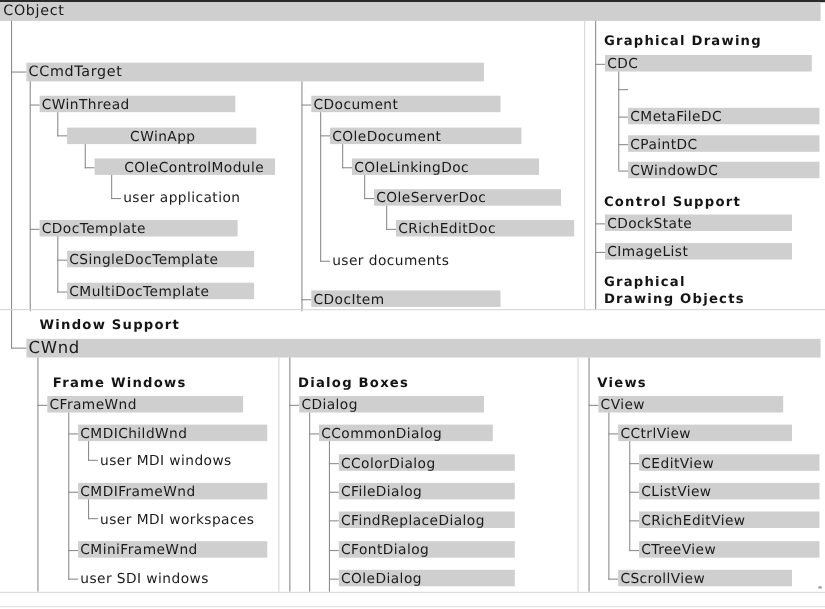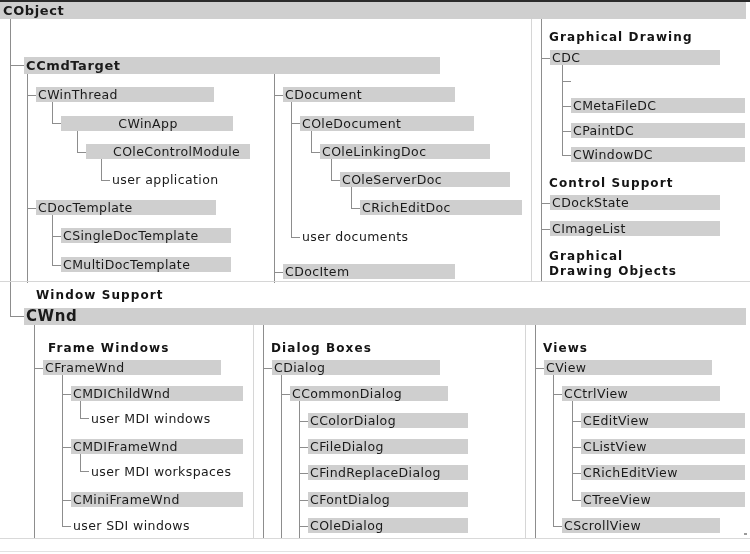--- a/index.html
+++ b/index.html
@@ -35,21 +35,21 @@
     font-family: "DejaVu Sans", sans-serif;
     letter-spacing: 0.4px;
     white-space: nowrap;
     padding-left: 2px;
     box-sizing: border-box;
   }
   .cls.plain {
     background: transparent;
   }
   .cls.root {
-    font-weight: bold;
+    font-weight: normal;
     letter-spacing: 0.6px;
   }
   
   .sect {
     position: absolute;
     font-size: 12px;
     font-weight: bold;
     color: #141414;
     letter-spacing: 1.1px;
     white-space: nowrap;
@@ -163,21 +163,21 @@
   <div class="hline" style="left:274px; top:272px; width:9px;"></div>
   <div class="cls" style="left:283px; top:264px; width:172px;">CDocItem</div>
 
   <div class="sep-v" style="left:531px; top:19px; height:262px;"></div>
 
   <div class="sect" style="left:549px; top:30px;">Graphical Drawing</div>
 
   <div class="vline" style="left:541px; top:19px; height:262px;"></div>
 
   <div class="hline" style="left:541px; top:58px; width:9px;"></div>
-  <div class="cls" style="left:550px; top:50px; width:170px;">CDC</div>
+  <div class="cls" style="left:550px; top:50px; width:188px;">CDC</div>
 
   <div class="vline" style="left:562px; top:65px; height:90px;"></div>
   <div class="hline" style="left:562px; top:81px; width:9px;"></div>
   <div class="hline" style="left:562px; top:106px; width:9px;"></div>
   <div class="cls" style="left:571px; top:98px; width:174px;">CMetaFileDC</div>
   <div class="hline" style="left:562px; top:131px; width:9px;"></div>
   <div class="cls" style="left:571px; top:123px; width:174px;">CPaintDC</div>
   <div class="hline" style="left:562px; top:155px; width:9px;"></div>
   <div class="cls" style="left:571px; top:147px; width:174px;">CWindowDC</div>
 

